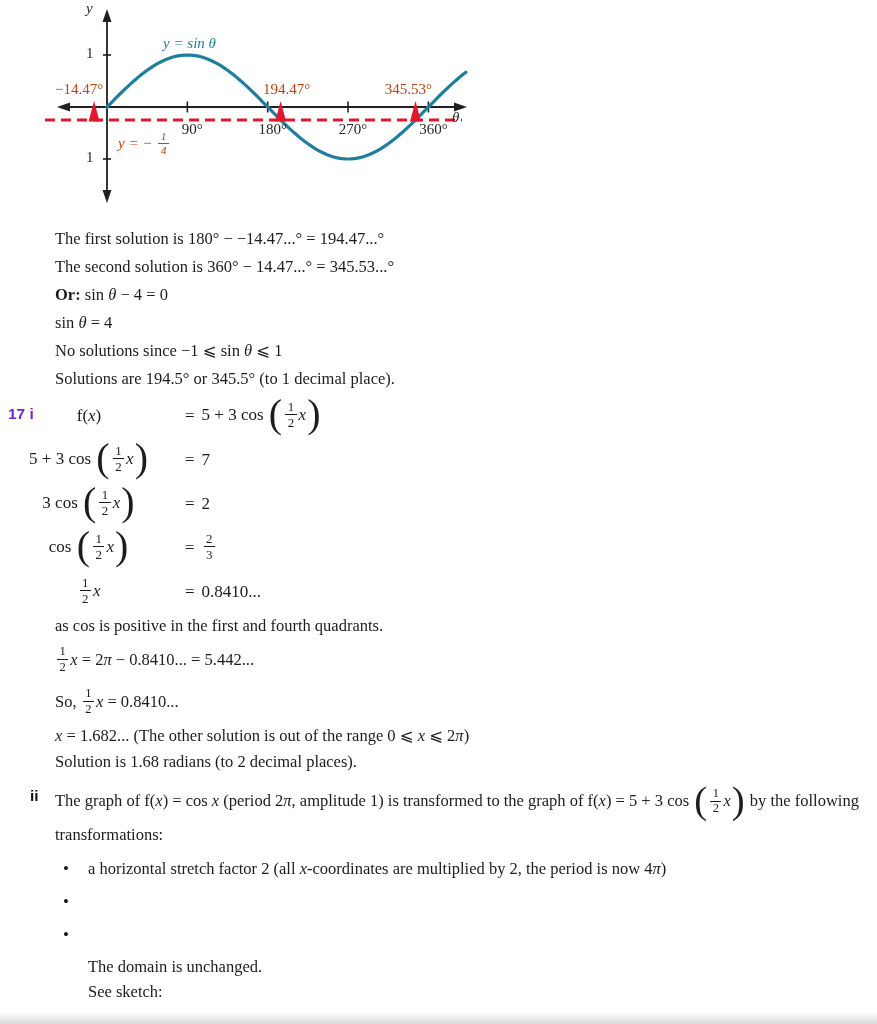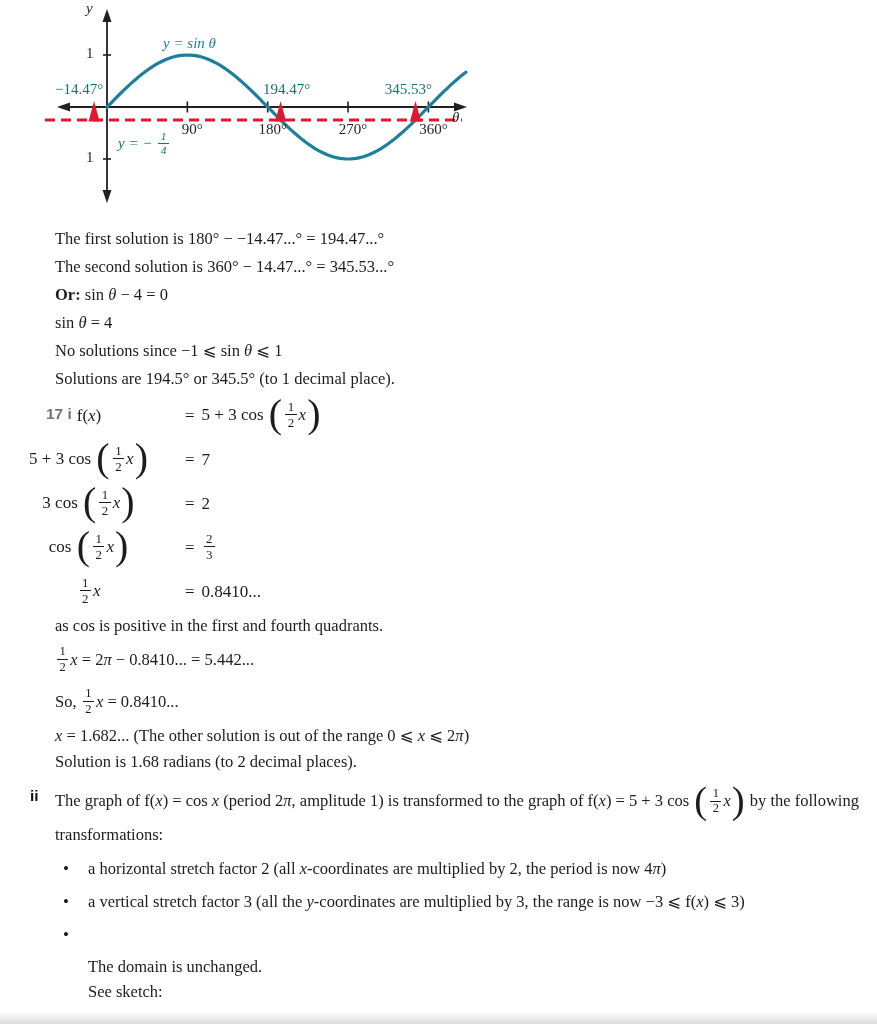--- a/index.html
+++ b/index.html
@@ -4,42 +4,42 @@
 <style>
   html,body{margin:0;padding:0;background:#fff;}
   .page{position:relative;width:877px;height:1024px;background:#fff;overflow:hidden;
         font-family:"Liberation Serif","DejaVu Serif",serif;color:#1c1c1c;font-size:16.5px;}
 
   
   .graph-fig{position:relative;width:480px;height:212px;margin:0;}
   .plot-svg{position:absolute;left:0;top:0;}
   .glabel{position:absolute;font-size:15px;white-space:nowrap;line-height:1.05;}
   .dark{color:#262626;}
-  .red{color:#0f766e;}
+  .red{color:#c2410c;}
   .teal{color:#1d7f9d;}
   .it{font-style:italic;}
 
   
   .vi{font-style:italic;}
   .bf{font-weight:bold;}
   .frac{display:inline-flex;flex-direction:column;align-items:center;vertical-align:middle;
         font-size:0.76em;line-height:1.08;margin:0 2px;position:relative;top:-0.1em;}
   .fnum{border-bottom:1.4px solid currentColor;padding:0 2.5px 0.5px;}
   .fden{padding-top:0.5px;}
   .bp{font-size:235%;line-height:1;vertical-align:middle;position:relative;top:-0.05em;margin:0 1px;font-weight:400;}
   .vecwrap{display:inline-flex;align-items:center;vertical-align:middle;margin:0 2px;}
   .vcol{display:inline-flex;flex-direction:column;align-items:center;font-size:0.82em;line-height:1.3;margin:0 1px;}
 
   
   .sec-top{margin:13px 0 0 55px;}
   .tline{line-height:28px;}
 
   .sec-q17{position:relative;}
   .qlabel{position:absolute;left:8px;top:12px;font-family:"Liberation Sans","DejaVu Sans",sans-serif;
-          font-weight:bold;font-size:15.5px;color:#737373;margin-left:38px;}
+          font-weight:bold;font-size:15.5px;color:#6d28d9;}
   .eq-row{line-height:44px;font-size:17px;white-space:nowrap;}
   .eq-lhs{display:inline-block;width:178px;text-align:center;vertical-align:middle;line-height:normal;}
   .eq-rel{display:inline-block;margin:0 7px;vertical-align:middle;line-height:normal;}
   .eq-rhs{display:inline-block;vertical-align:middle;line-height:normal;}
   .pline{margin-left:55px;line-height:26px;}
   .mline{margin-left:55px;line-height:42px;white-space:nowrap;}
 
   .sec-ii{position:relative;margin-top:8px;}
   .qlabel2{position:absolute;left:30px;top:4px;font-family:"Liberation Sans","DejaVu Sans",sans-serif;
            font-weight:bold;font-size:15.5px;color:#111;}
@@ -172,21 +172,20 @@
           <span class="fden">2</span>
         </span><span class="vi">x</span><span class="bp">)</span> by the following transformations:</div>
 
     <div class="bullets">
       <div class="brow">
         <span class="dot">•</span>
         <span class="btext">a horizontal stretch factor 2 (all <span class="vi">x</span>-coordinates are multiplied by 2, the period is now 4<span class="vi">π</span>)</span>
       </div>
       <div class="brow">
         <span class="dot">•</span>
-        <span class="btext">a vertical stretch factor 3 (all the <span class="vi">y</span>-coordinates are multiplied by 3, the range is now −3 ⩽ f(<span class="vi">x</span>) ⩽ 3)</span>
       </div>
       <div class="brow">
         <span class="dot">•</span>
       </div>
     </div>
 
     <div class="tail">The domain is unchanged.</div>
     <div class="tail">See sketch:</div>
   </section>
 

